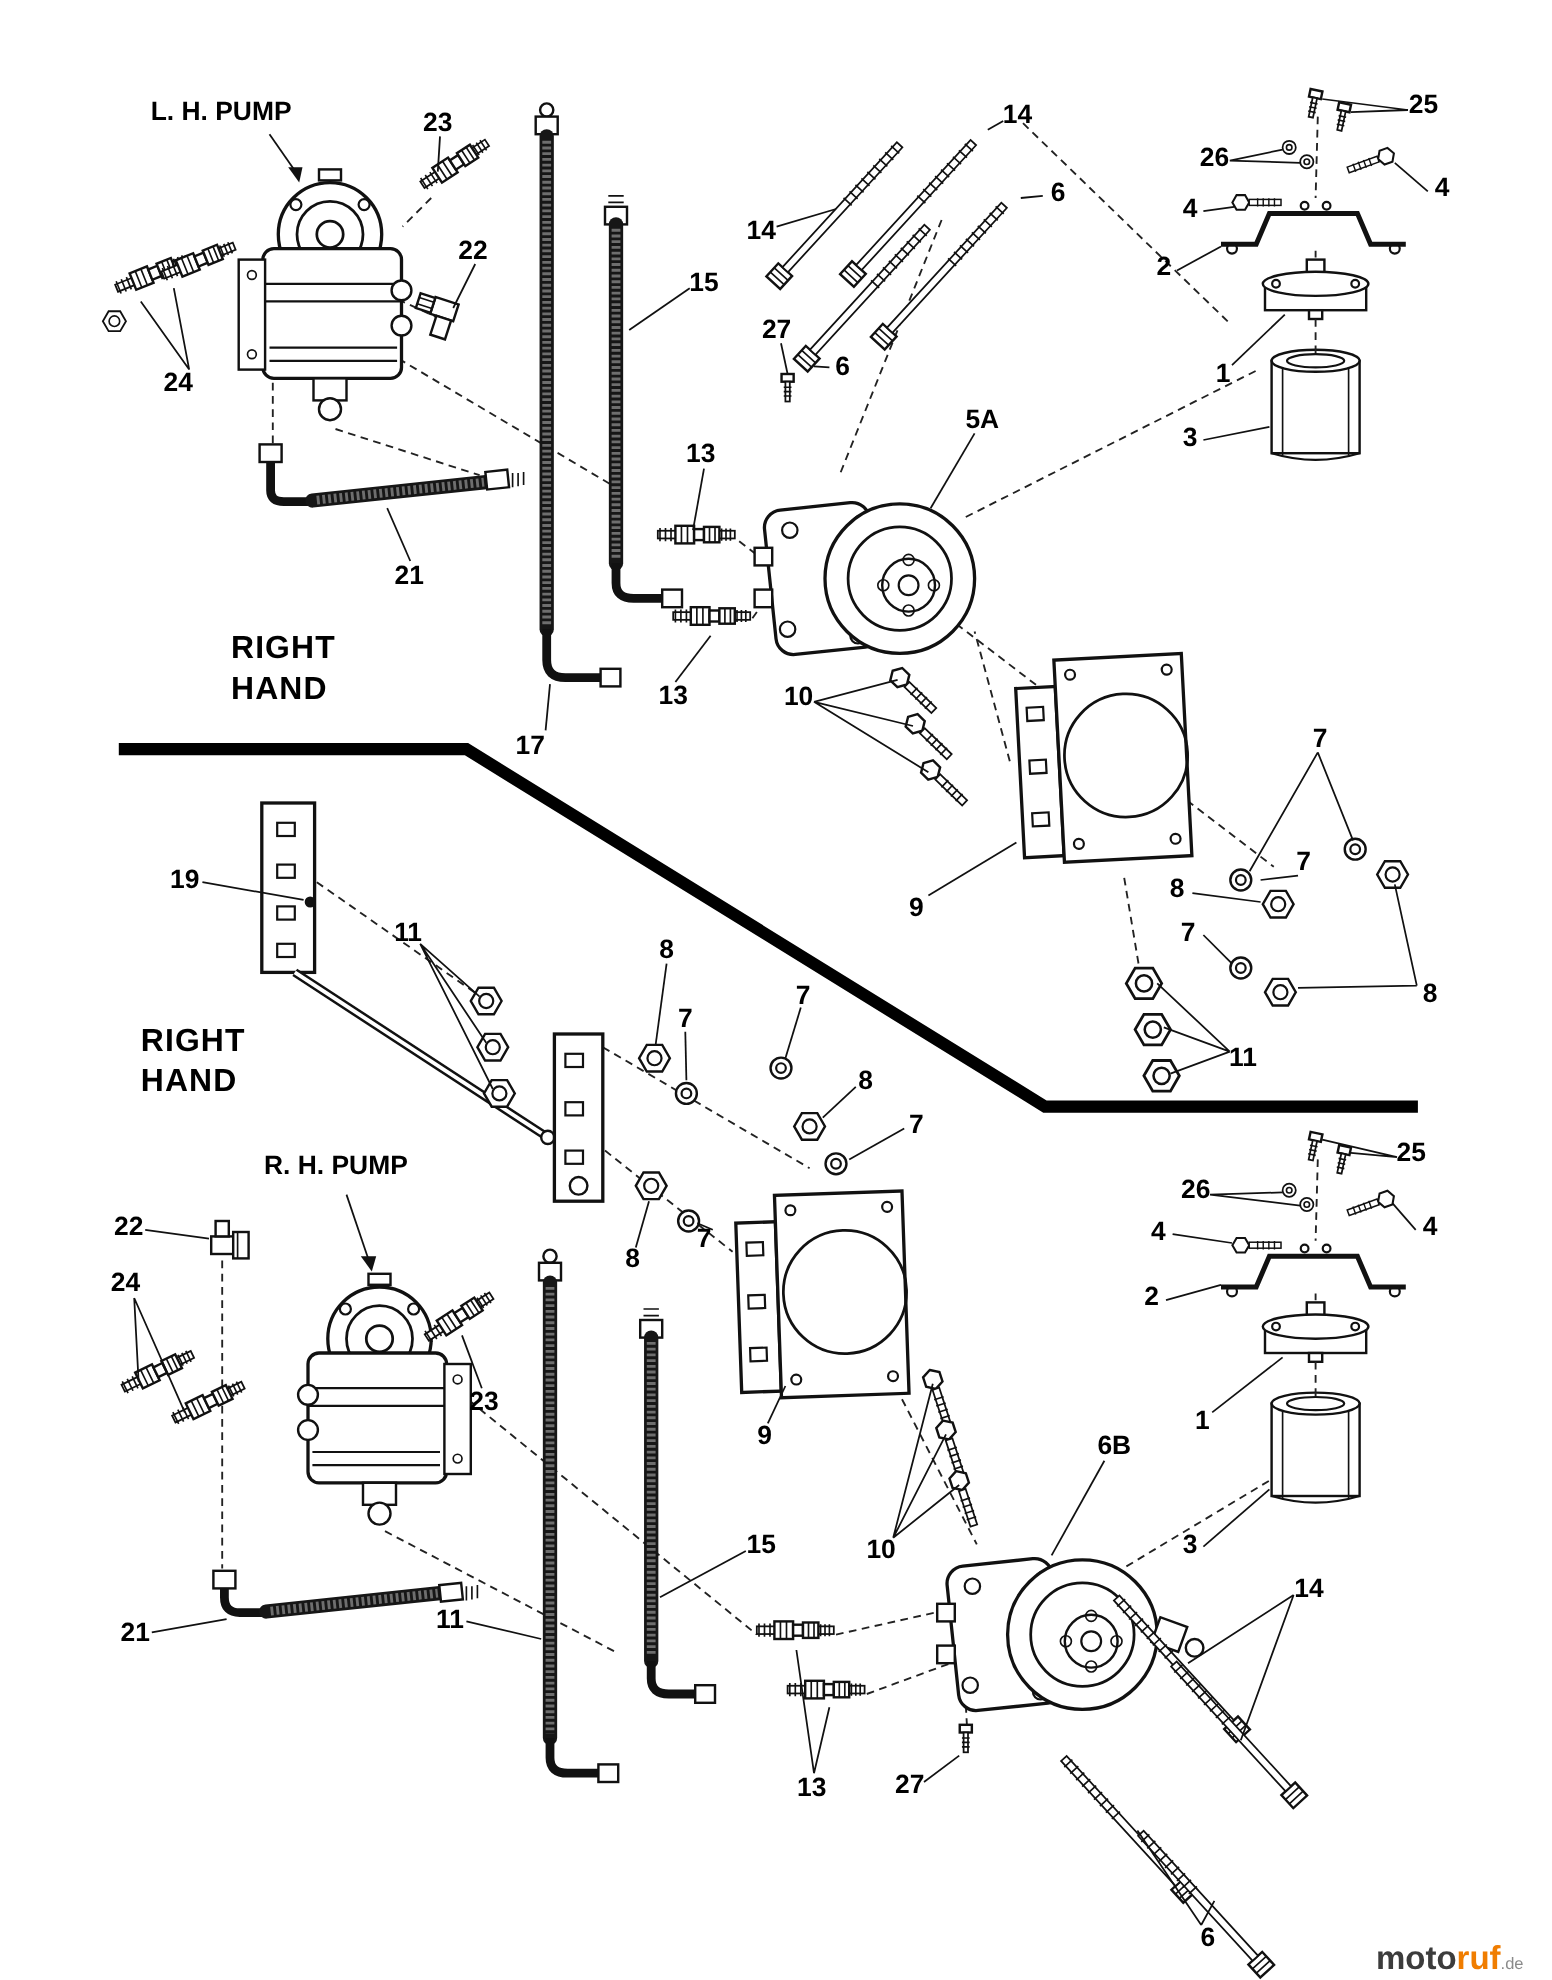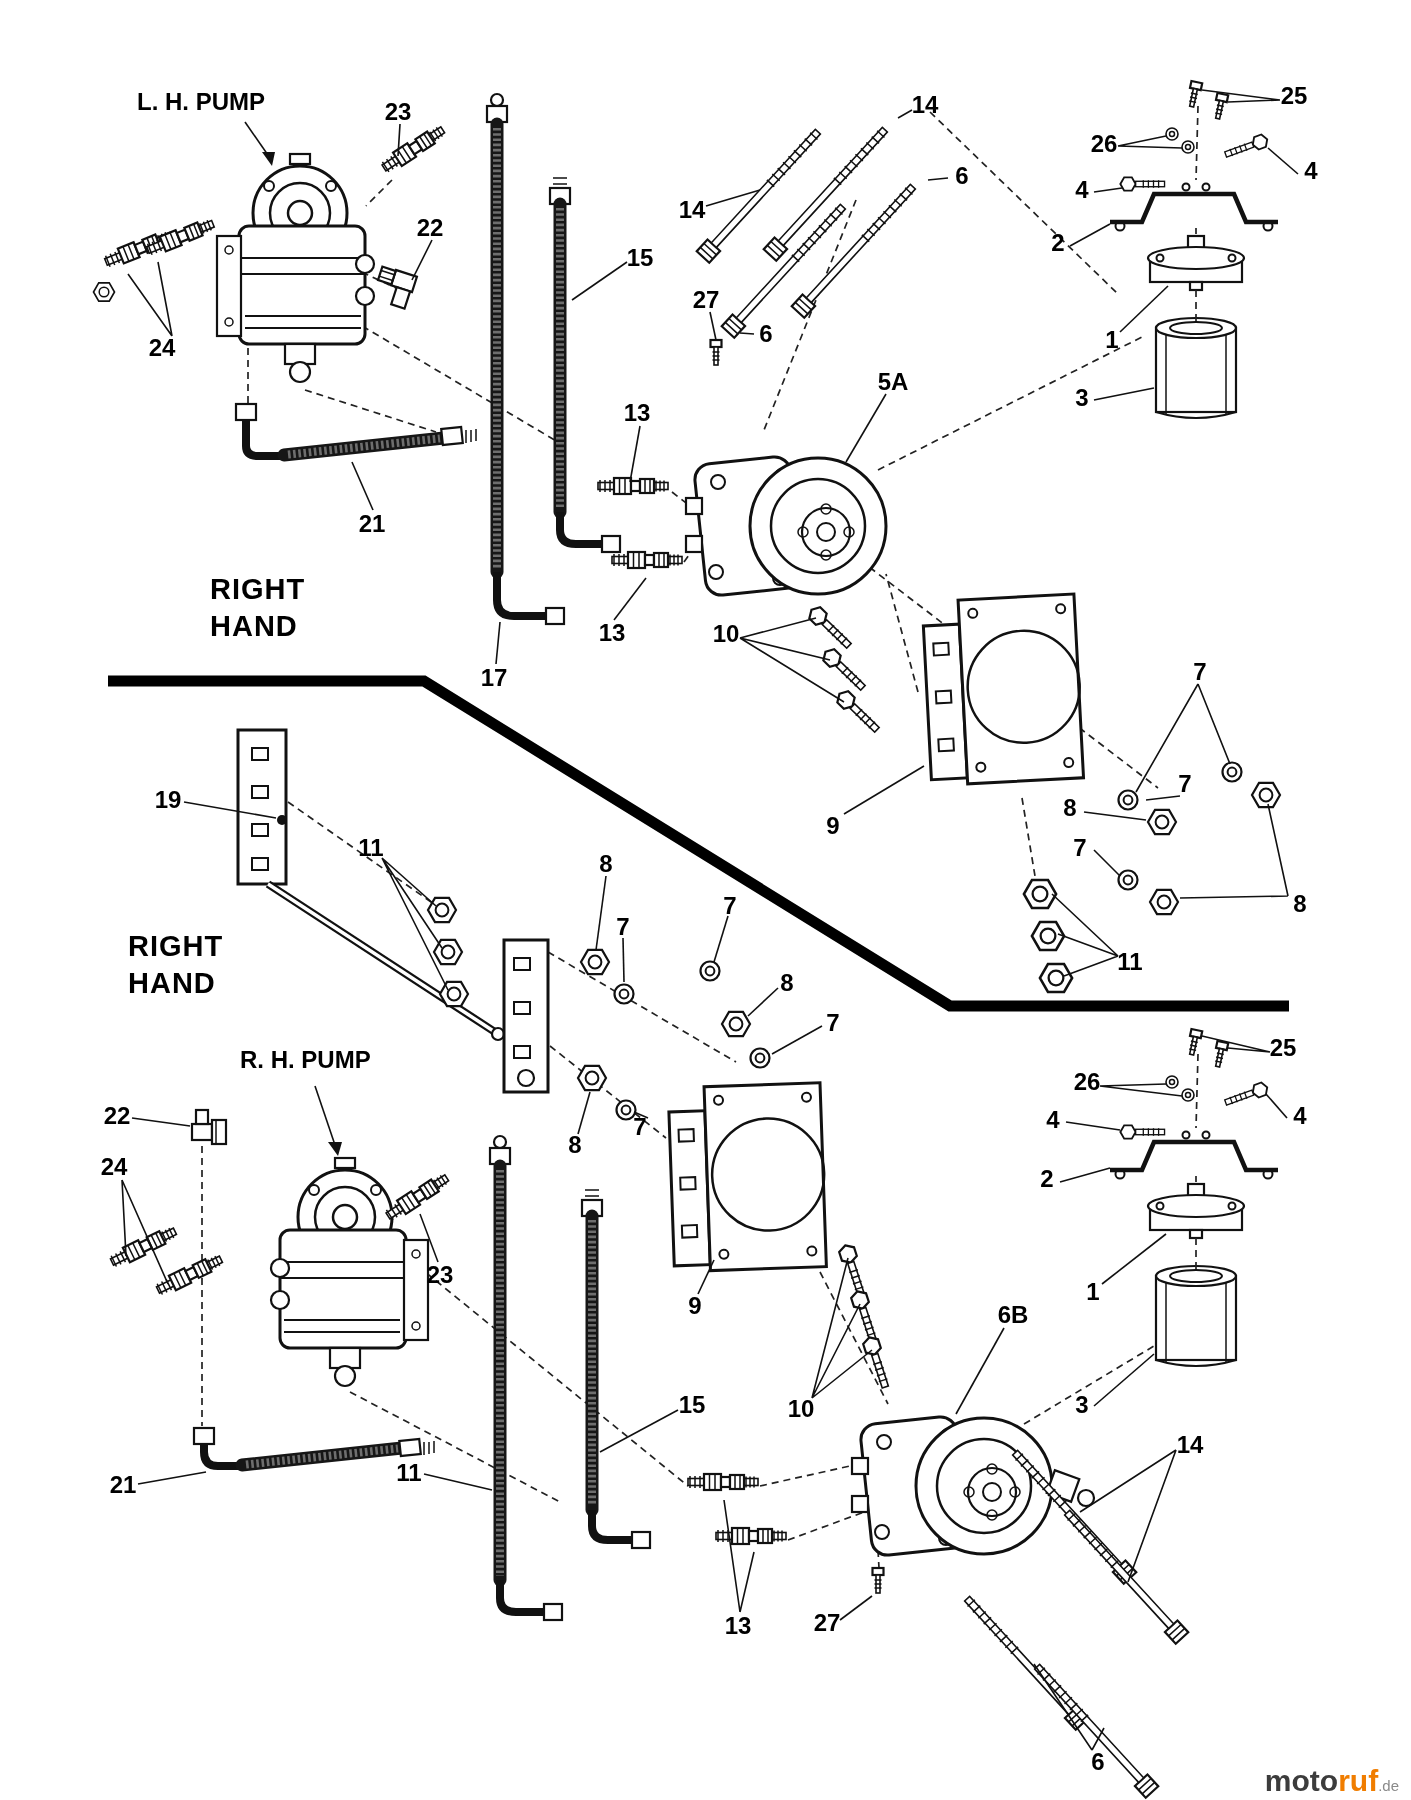--- a/index.html
+++ b/index.html
@@ -20,21 +20,21 @@
   .hose{fill:none;stroke:#161616;stroke-width:13;stroke-linecap:round;}
   .hoseb{fill:none;stroke:#6e6e6e;stroke-width:8;stroke-dasharray:2.6 2.6;}
   .tube{fill:none;stroke:#111;stroke-width:8;}
   .tube2{fill:none;stroke:#fff;stroke-width:3.5;}
   .heavy{fill:none;stroke:#000;stroke-width:11;}
 
   
   .pump-label{position:absolute;font-size:24px;font-weight:bold;color:#000;white-space:nowrap;}
   .side-label{position:absolute;font-size:29px;font-weight:bold;color:#000;line-height:1.28;letter-spacing:1px;}
   .callout{position:absolute;transform:translate(-50%,-50%);font-size:24px;font-weight:bold;color:#000;white-space:nowrap;}
-  .watermark{position:absolute;right:12px;bottom:2px;font-size:30px;font-weight:bold;color:#3c3c3c;}
+  .watermark{position:absolute;right:26px;bottom:2px;font-size:30px;font-weight:bold;color:#3c3c3c;}
   .watermark .wm-suffix{font-size:15px;font-weight:normal;color:#8a8a8a;}
 </style>
 </head>
 <body>
 
 <div class="stage">
 
 <svg class="art" width="1411" height="1800" viewBox="0 0 1411 1800" xmlns="http://www.w3.org/2000/svg">
   <defs>
     <g id="hexnut">
@@ -513,21 +513,21 @@
 <div class="pump-label" style="left:240px;top:1046px">R. H. PUMP</div>
 
 <div id="callouts">
       <div class="callout" style="left: 398px; top: 112px;">23</div>
       <div class="callout" style="left: 430px; top: 228px;">22</div>
       <div class="callout" style="left: 162px; top: 348px;">24</div>
       <div class="callout" style="left: 372px; top: 524px;">21</div>
       <div class="callout" style="left: 640px; top: 258px;">15</div>
       <div class="callout" style="left: 637px; top: 413px;">13</div>
       <div class="callout" style="left: 612px; top: 633px;">13</div>
-      <div class="callout" style="left: 494px; top: 678px;">17</div>
+      <div class="callout" style="left: 482px; top: 678px;">17</div>
       <div class="callout" style="left: 692px; top: 210px;">14</div>
       <div class="callout" style="left: 925px; top: 105px;">14</div>
       <div class="callout" style="left: 962px; top: 176px;">6</div>
       <div class="callout" style="left: 766px; top: 334px;">6</div>
       <div class="callout" style="left: 706px; top: 300px;">27</div>
       <div class="callout" style="left: 893px; top: 382px; text-align: right;">5A</div>
       <div class="callout" style="left: 726px; top: 634px;">10</div>
       <div class="callout" style="left: 833px; top: 826px;">9</div>
       <div class="callout" style="left: 1200px; top: 672px;">7</div>
       <div class="callout" style="left: 1185px; top: 784px;">7</div>

